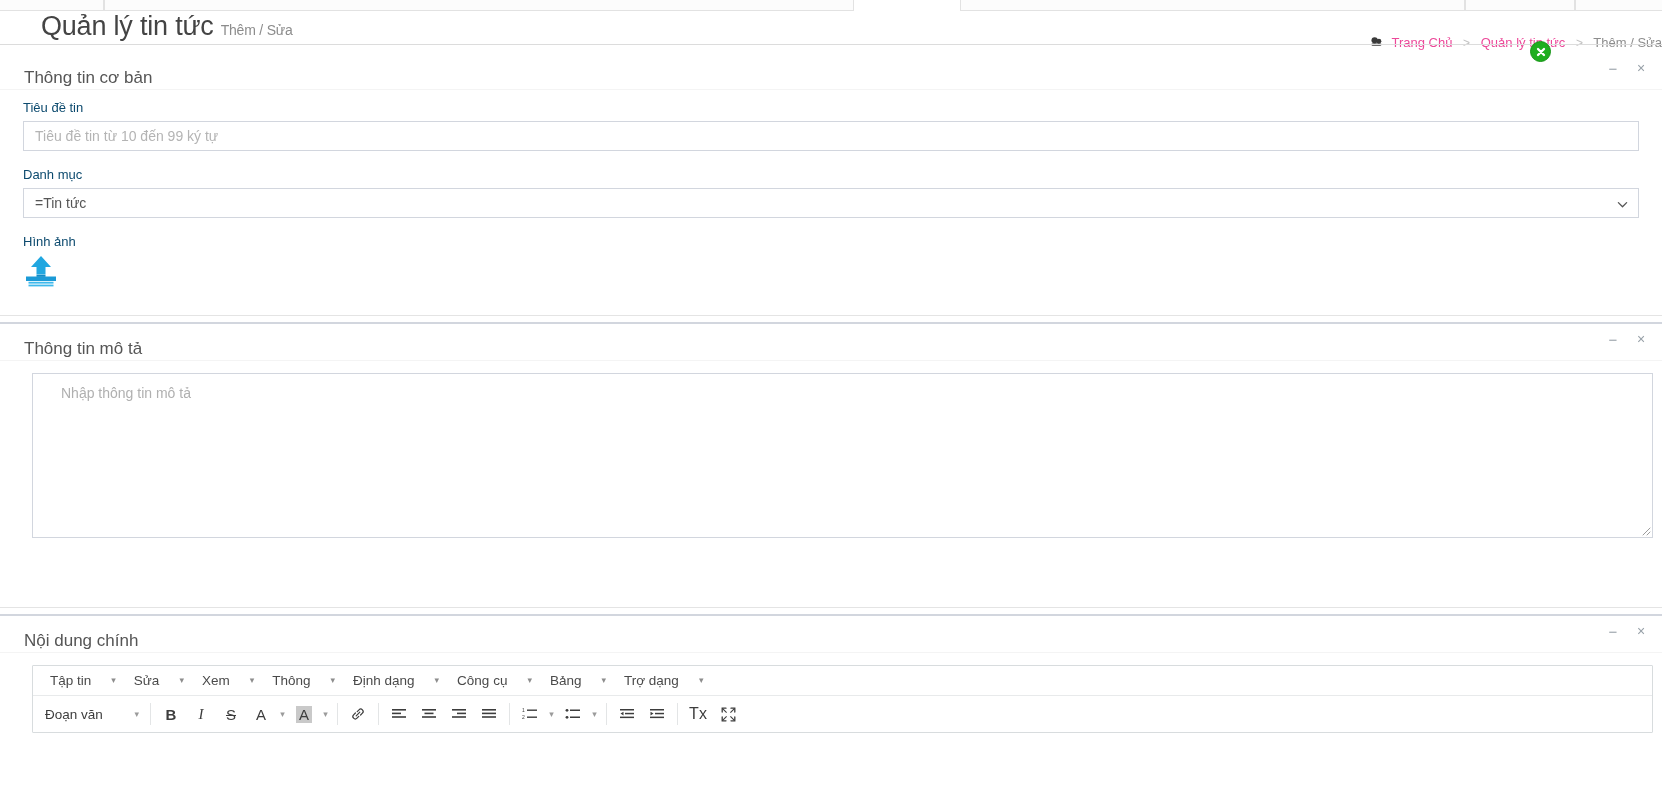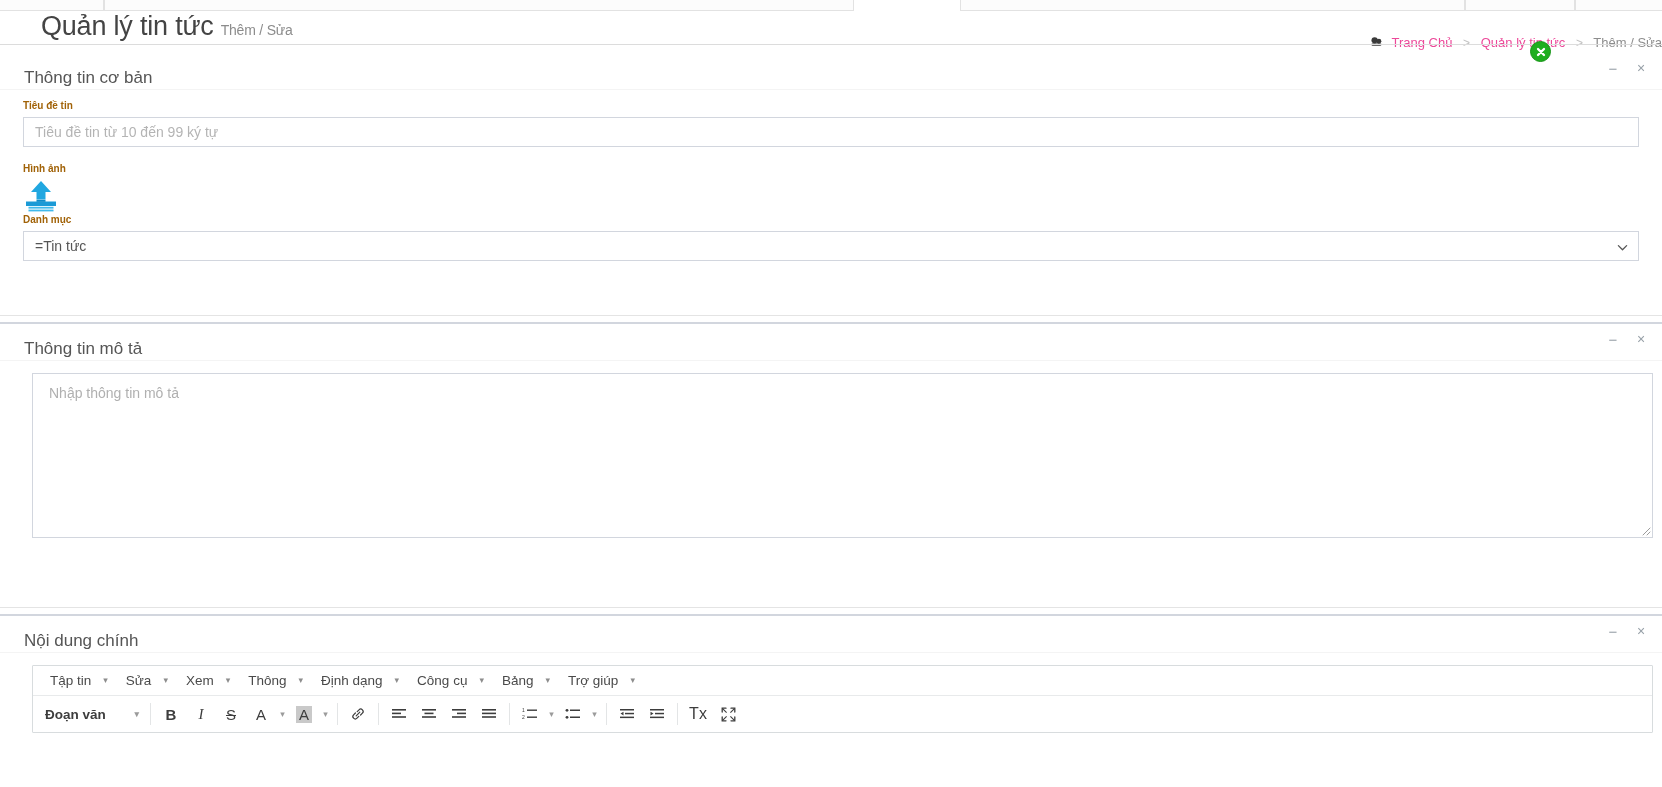--- a/index.html
+++ b/index.html
@@ -67,21 +67,21 @@
     color:#97a0a8; font-size:13px; line-height:1; cursor:pointer;
     width:14px; height:14px; display:flex; align-items:center; justify-content:center;
   }
   .box-tools .tool.minus { font-size:15px; }
   .box-tools .tool.times { font-size:14px; }
   .box-body { padding: 10px 23px 12px 23px; }
   .box-sep { position:absolute; left:0; width:1662px; height:1px; background:#e4e4e4; }
   .box-topline { position:absolute; left:0; width:1662px; height:2px; background:#d2d6de; }
 
   .form-label {
-    font-size:10px; font-weight:bold; color:#a16207;
+    font-size:13px; font-weight:normal; color:#0c4a6e;
     margin: 0 0 6px 0; display:block;
   }
   .form-control {
     display:block; width:100%; height:30px;
     border:1px solid #d2d6de; border-radius:0;
     padding: 4px 11px; font-size:14px; color:#555;
     background:#fff; font-family:"Liberation Sans", sans-serif;
     outline:none;
   }
   .form-control::placeholder { color:#b4b4b4; }
@@ -98,50 +98,50 @@
     width:11px; height:11px; color:#555;
   }
 
   
   .upload-icon { width:36px; height:34px; display:block; cursor:pointer; margin-top:3px; }
 
   
   .ta-wrap { position:relative; }
   textarea.desc {
     display:block; width:100%; height:165px;
-    border:1px solid #d2d6de; padding:9px 16px;
+    border:1px solid #d2d6de; padding:9px 28px;
     font-size:14px; color:#555; font-family:"Liberation Sans", sans-serif;
     resize: none; outline:none; line-height:1.45;
   }
   textarea.desc::placeholder { color:#b0b0b0; }
   .resize-grip {
     position:absolute; right:2px; bottom:3px; width:12px; height:12px;
     pointer-events:none; color:#9b9b9b;
   }
 
   
   .mce { border:1px solid #d8dcde; border-radius:1px; margin-top:2px; }
   .mce-menubar {
     height:30px; display:flex; align-items:center; padding-left:8px;
     border-bottom:1px solid #e8eaeb; background:#fff;
   }
   .mce-menu-item {
-    display:flex; align-items:center; gap:12px;
+    display:flex; align-items:center; gap:20px;
     padding: 3px 9px; font-size:13.5px; color:#4a4a4a; cursor:pointer;
     white-space:nowrap;
   }
   .mce-menu-item .car { color:#8d8d8d; font-size:9px; line-height:1; }
   .mce-toolbar {
     height:36px; display:flex; align-items:center; padding-left:4px; gap:0px;
     background:#fff; overflow:hidden;
   }
   .tb-select {
     display:flex; align-items:center; justify-content:space-between;
     width:108px; height:26px; padding:0 6px 0 8px;
-    font-size:13.5px; color:#3d3d3d; cursor:pointer;font-weight:bold;
+    font-size:13.5px; color:#3d3d3d; cursor:pointer;
   }
   .tb-select .car { color:#9b9b9b; font-size:9px; }
   .tb-div { width:1px; height:22px; background:#e3e5e6; margin:0 5px; }
   .tb-btn {
     width:30px; height:28px; display:flex; align-items:center; justify-content:center;
     color:#3d3d3d; cursor:pointer; font-size:15px;
   }
   .tb-btn.sm-car { width:13px; color:#9b9b9b; font-size:9px; }
   .tb-btn svg { display:block; }
 </style>
@@ -192,47 +192,47 @@
       <div class="tool times">×</div>
     </div>
   </div>
   <div class="box-body">
 
     <div class="field">
       <label class="form-label">Tiêu đề tin</label>
       <input class="form-control" type="text" placeholder="Tiêu đề tin từ 10 đến 99 ký tự" style="">
     </div>
 
-    <div class="field" style="margin-bottom:0;">
-      <label class="form-label">Hình ảnh</label>
-      <span class="upload-icon">
-        <svg width="36" height="34" viewBox="0 0 36 34">
-          <path d="M18 1 L28 12 L22.5 12 L22.5 19.5 L13.5 19.5 L13.5 12 L8 12 Z" fill="#21a7e0"></path>
-          <path d="M3 21.5 L33 21.5 L33 26 L3 26 Z" fill="#1b9ad6"></path>
-          <rect x="5.5" y="26.8" width="25" height="1.8" fill="#3fb9ec"></rect>
-          <rect x="5.5" y="29.6" width="25" height="1.8" fill="#3fb9ec"></rect>
-          <rect x="13.5" y="19.8" width="9" height="2" fill="#0f8cc8"></rect>
-        </svg>
-      </span>
-    </div>
-
     <div class="field">
       <label class="form-label">Danh mục</label>
       <div class="select-wrap">
         <select class="form-control">
           <option>=Tin tức</option>
         </select>
         <span class="select-caret">
           <svg width="11" height="11" viewBox="0 0 12 12">
               <path d="M1.5 4 L6 8.5 L10.5 4" fill="none" stroke="#555" stroke-width="1.4" stroke-linecap="round" stroke-linejoin="round"></path>
             </svg>
         </span>
       </div>
     </div>
 
+    <div class="field" style="margin-bottom:0;">
+      <label class="form-label">Hình ảnh</label>
+      <span class="upload-icon">
+        <svg width="36" height="34" viewBox="0 0 36 34">
+          <path d="M18 1 L28 12 L22.5 12 L22.5 19.5 L13.5 19.5 L13.5 12 L8 12 Z" fill="#21a7e0"></path>
+          <path d="M3 21.5 L33 21.5 L33 26 L3 26 Z" fill="#1b9ad6"></path>
+          <rect x="5.5" y="26.8" width="25" height="1.8" fill="#3fb9ec"></rect>
+          <rect x="5.5" y="29.6" width="25" height="1.8" fill="#3fb9ec"></rect>
+          <rect x="13.5" y="19.8" width="9" height="2" fill="#0f8cc8"></rect>
+        </svg>
+      </span>
+    </div>
+
   </div>
 </div>
 <div class="box-sep" style="top:315px;"></div>
 
 <div class="box" style="top:324px; height:280px;">
   <div class="box-topline" style="top:-2px;"></div>
   <div class="box-head">
     <div class="box-title">Thông tin mô tả</div>
     <div class="box-tools">
       <div class="tool minus">−</div>
@@ -288,21 +288,21 @@
         </div>
         <div class="mce-menu-item">
           <span>Công cụ</span>
           <span class="car">▾</span>
         </div>
         <div class="mce-menu-item">
           <span>Bảng</span>
           <span class="car">▾</span>
         </div>
         <div class="mce-menu-item">
-          <span>Trợ giúp</span>
+          <span>Trợ dạng</span>
           <span class="car">▾</span>
         </div>
       </div>
 
       <div class="mce-toolbar">
         <div class="tb-select">
           <span>Đoạn văn</span>
           <span class="car">▾</span>
         </div>
         <div class="tb-div"></div>

